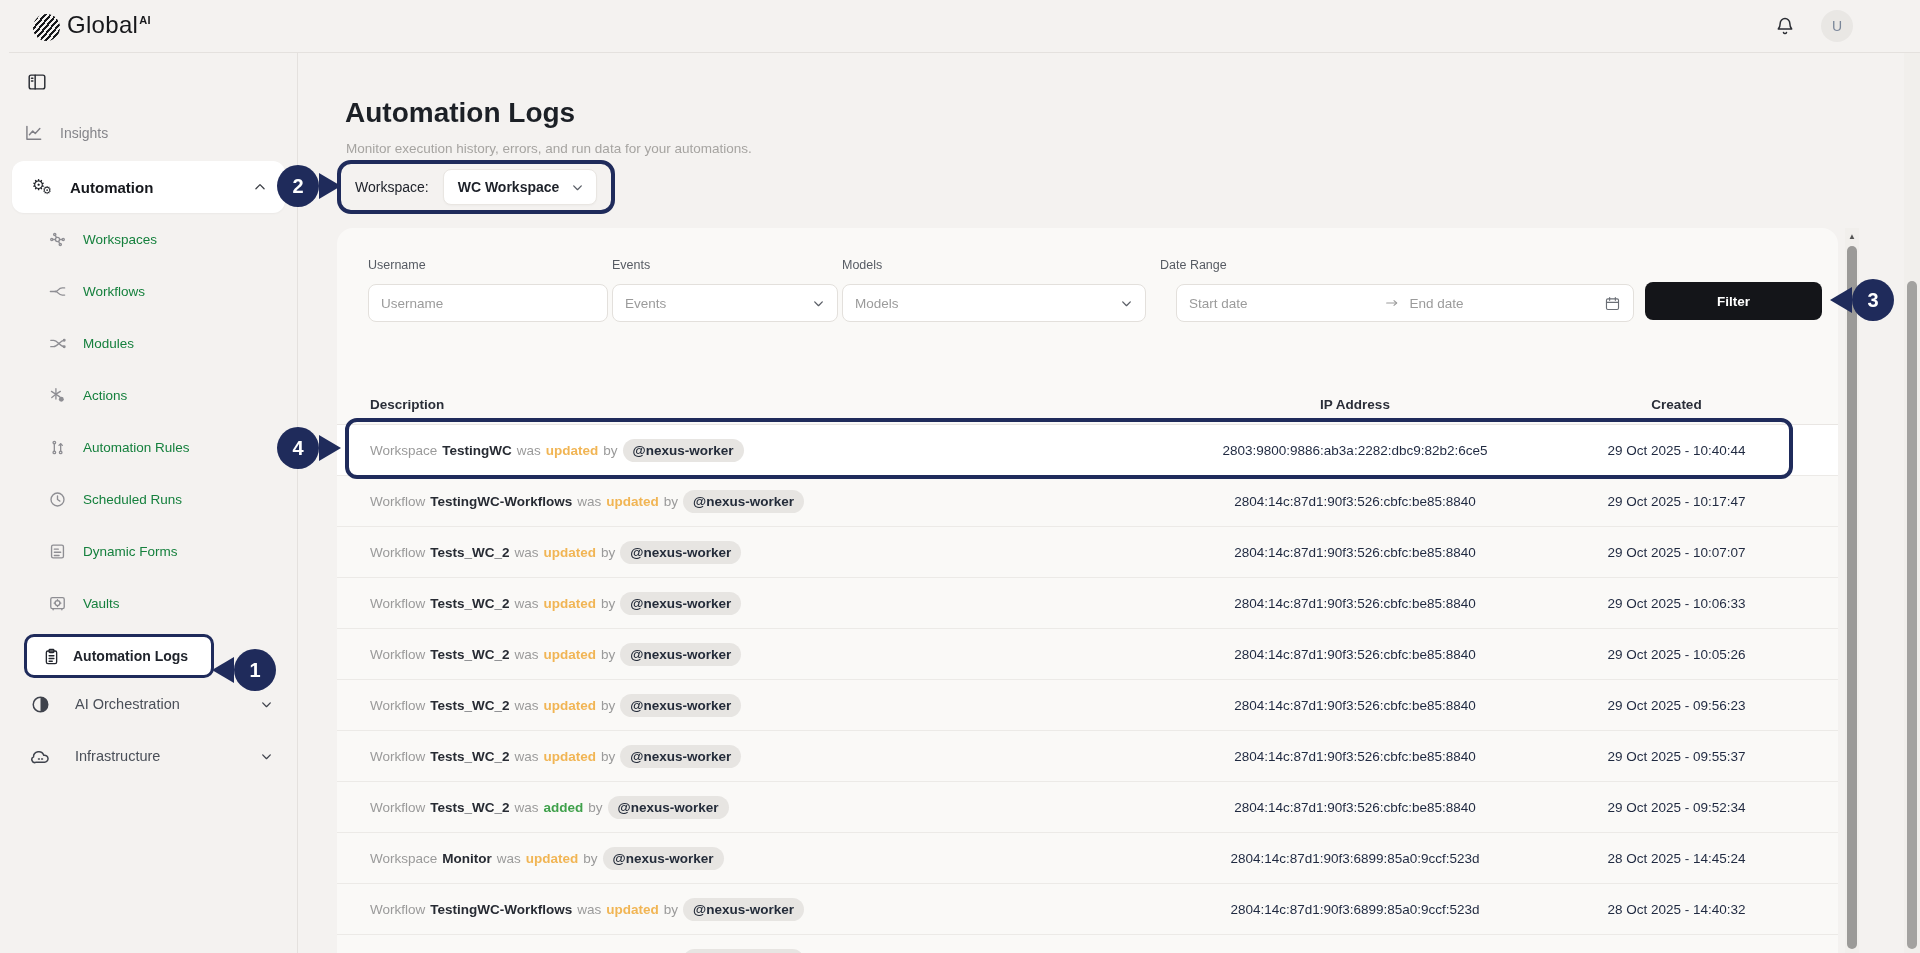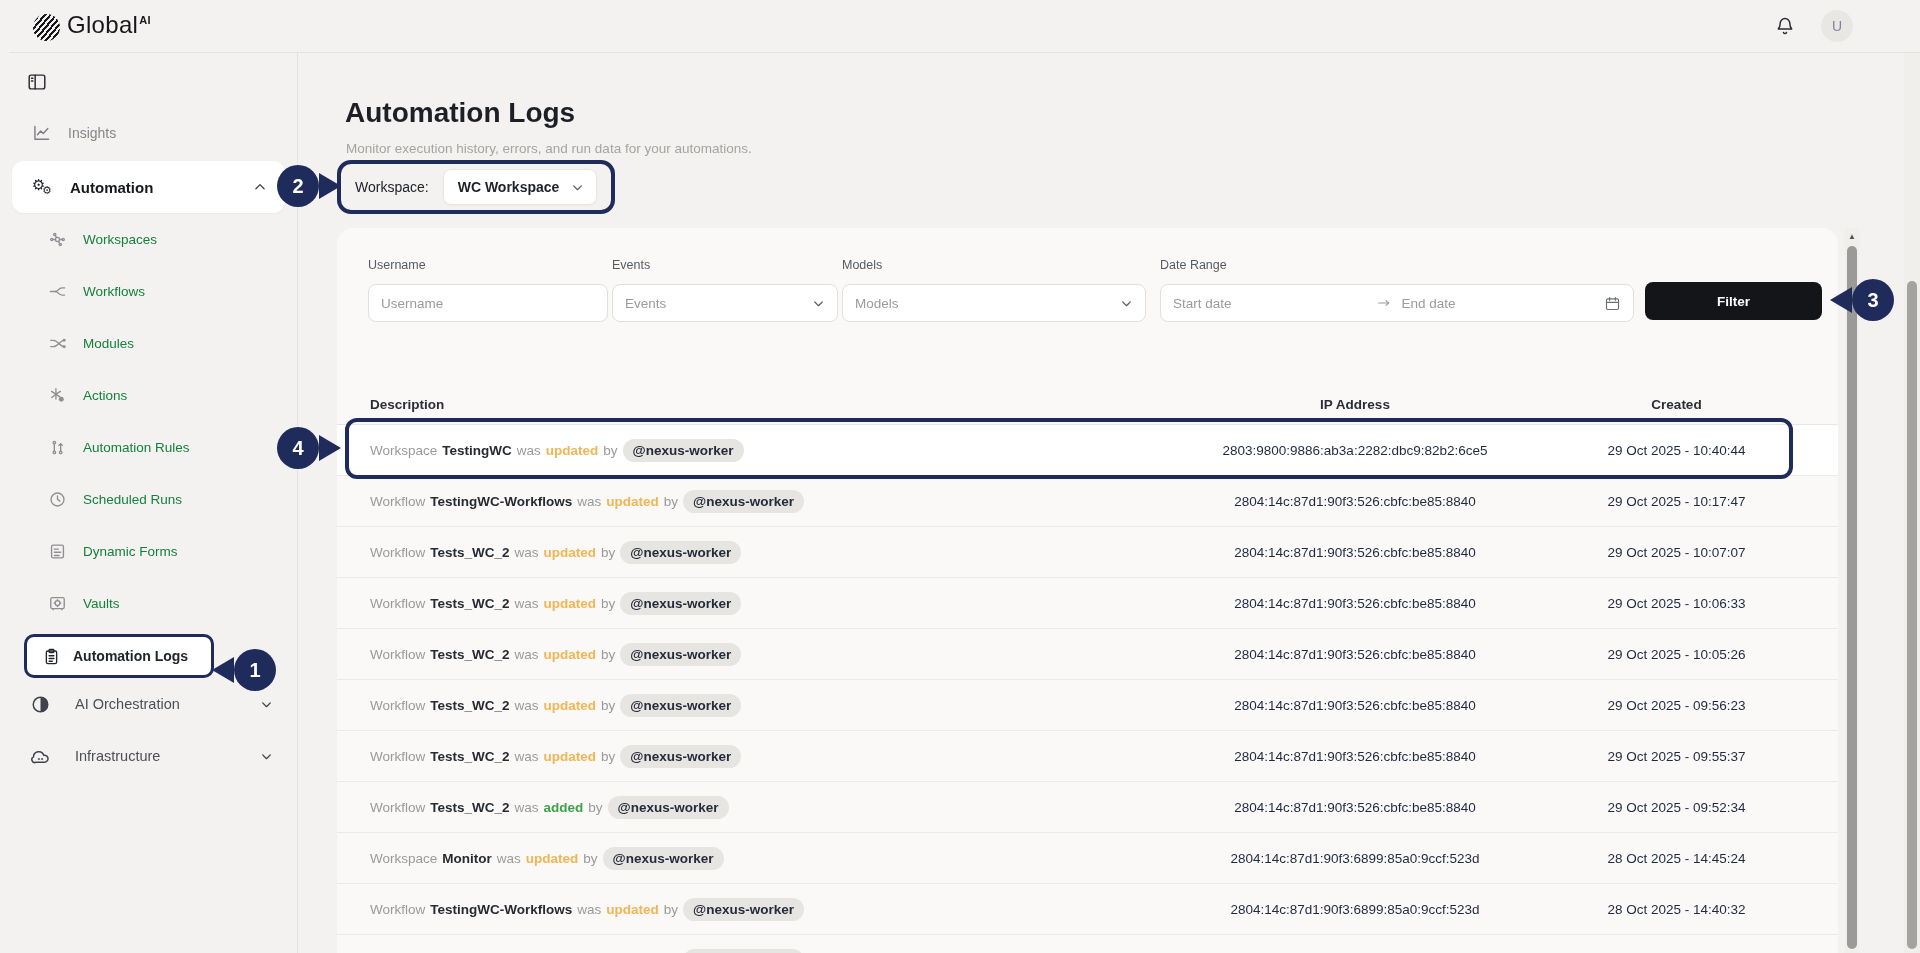--- a/index.html
+++ b/index.html
@@ -18,21 +18,21 @@
     background:repeating-linear-gradient(130deg,#17181b 0 2.1px,#f4f2f0 2.1px 4.3px);}
   .logo-text{font-size:24px;font-weight:500;color:#17181b;letter-spacing:.3px;line-height:1.1;}
   .logo-sup{font-size:11px;font-weight:700;color:#17181b;vertical-align:super;margin-left:1px;}
   .topbar-right{margin-left:auto;display:flex;align-items:center;gap:24px;margin-right:52px;}
   .bell{width:24px;height:24px;color:#2a2d33;cursor:pointer;}
   .avatar{width:32px;height:32px;border-radius:50%;background:#e9e7e4;color:#7a8699;display:flex;align-items:center;justify-content:center;font-size:14px;font-weight:500;cursor:pointer;}
 
   
   .sidebar{position:absolute;left:0;top:53px;width:298px;height:900px;border-right:1px solid var(--border);background:var(--pagebg);padding-top:12px;}
   .collapse-btn{margin:6px 0 26px 26px;width:22px;height:22px;color:#2a2d33;cursor:pointer;}
-  .nav-item{display:flex;align-items:center;gap:16px;height:28px;padding-left:32px;margin-bottom:14px;cursor:pointer;}
+  .nav-item{display:flex;align-items:center;gap:16px;height:28px;padding-left:24px;margin-bottom:14px;cursor:pointer;}
   .nav-item .icon{width:20px;height:20px;color:#7f7f85;flex:0 0 20px;}
   .nav-label{font-size:14px;color:#85858a;}
   .auto-card{margin:12px 12px 0 12px;height:52px;background:#fff;border-radius:12px;display:flex;align-items:center;gap:16px;padding:0 18px 0 20px;box-shadow:0 1px 2px rgba(0,0,0,.04);cursor:pointer;}
   .auto-card .icon{width:22px;height:22px;color:#1c1f25;position:relative;}
   .gear-big{font-size:15px;line-height:1;color:#1c1f25;}
   .gear-small{font-size:11px;line-height:1;color:#1c1f25;position:absolute;left:10px;top:9px;}
   .auto-label{font-size:15px;font-weight:700;color:#16181d;}
   .auto-chevron{margin-left:auto;width:14px;height:14px;color:#3a3d44;}
   .subitem{display:flex;align-items:center;gap:16px;height:52px;padding-left:48px;cursor:pointer;}
   .subitem .icon{width:19px;height:19px;color:#8e8e93;flex:0 0 19px;}
@@ -62,21 +62,21 @@
   .flabel{font-size:12.5px;color:var(--label);margin-bottom:12px;display:block;}
   .finput,.fselect,.fdate{height:38px;background:#fff;border:1px solid var(--inputborder);border-radius:8px;font-size:13.5px;color:#9b9b9b;display:flex;align-items:center;padding:0 12px;}
   input.finput{width:100%;outline:none;color:#444;}
   input.finput::placeholder{color:#9b9b9b;}
   .fselect{justify-content:space-between;cursor:pointer;}
   .fselect .chev{width:13px;height:13px;color:#5a5e66;}
   .g-username{left:31px;width:240px;}
   .g-events{left:275px;width:226px;}
   .g-models{left:505px;width:304px;}
   .g-date{left:823px;width:474px;}
-  .fdate{gap:10px;}
+  .fdate{gap:10px;margin-left:16px;}
   .fdate .dr-start{flex:1;}
   .fdate .dr-arrow{width:16px;height:16px;color:#9b9b9b;flex:0 0 16px;}
   .fdate .dr-end{flex:1;}
   .fdate input{border:none;outline:none;font-size:13.5px;color:#444;width:100%;background:transparent;}
   .fdate input::placeholder{color:#9b9b9b;}
   .cal-icon{width:17px;height:17px;color:#6a6e75;flex:0 0 17px;cursor:pointer;}
   .filter-btn{position:absolute;left:1308px;top:54px;width:177px;height:38px;background:var(--btn);border:none;border-radius:8px;color:#fff;font-size:13.5px;font-weight:600;cursor:pointer;}
 
   
   .thead{position:absolute;left:0;top:157px;width:1501px;height:40px;border-bottom:1px solid #e9e6e3;display:flex;align-items:center;}

